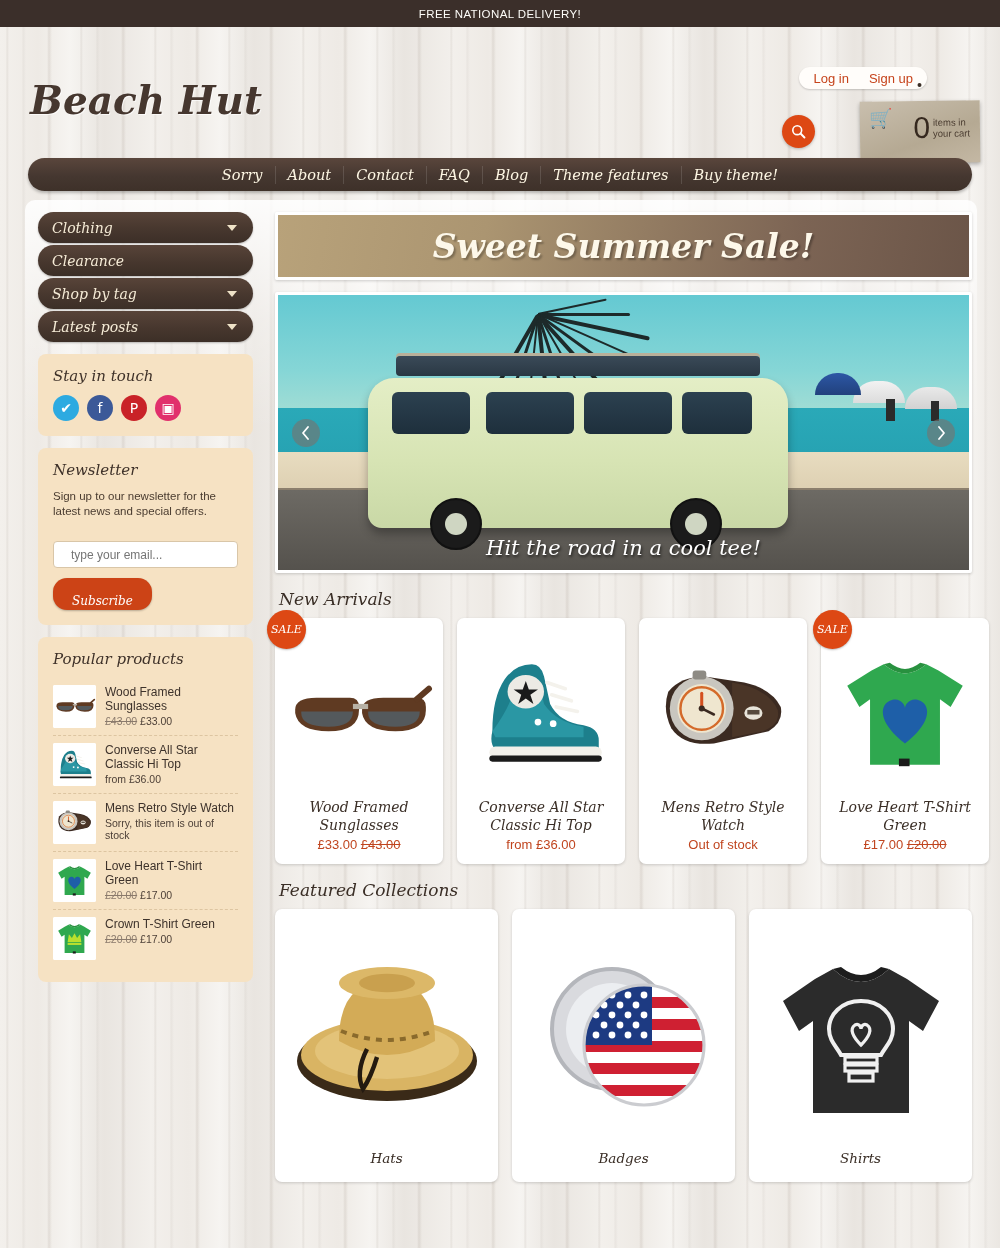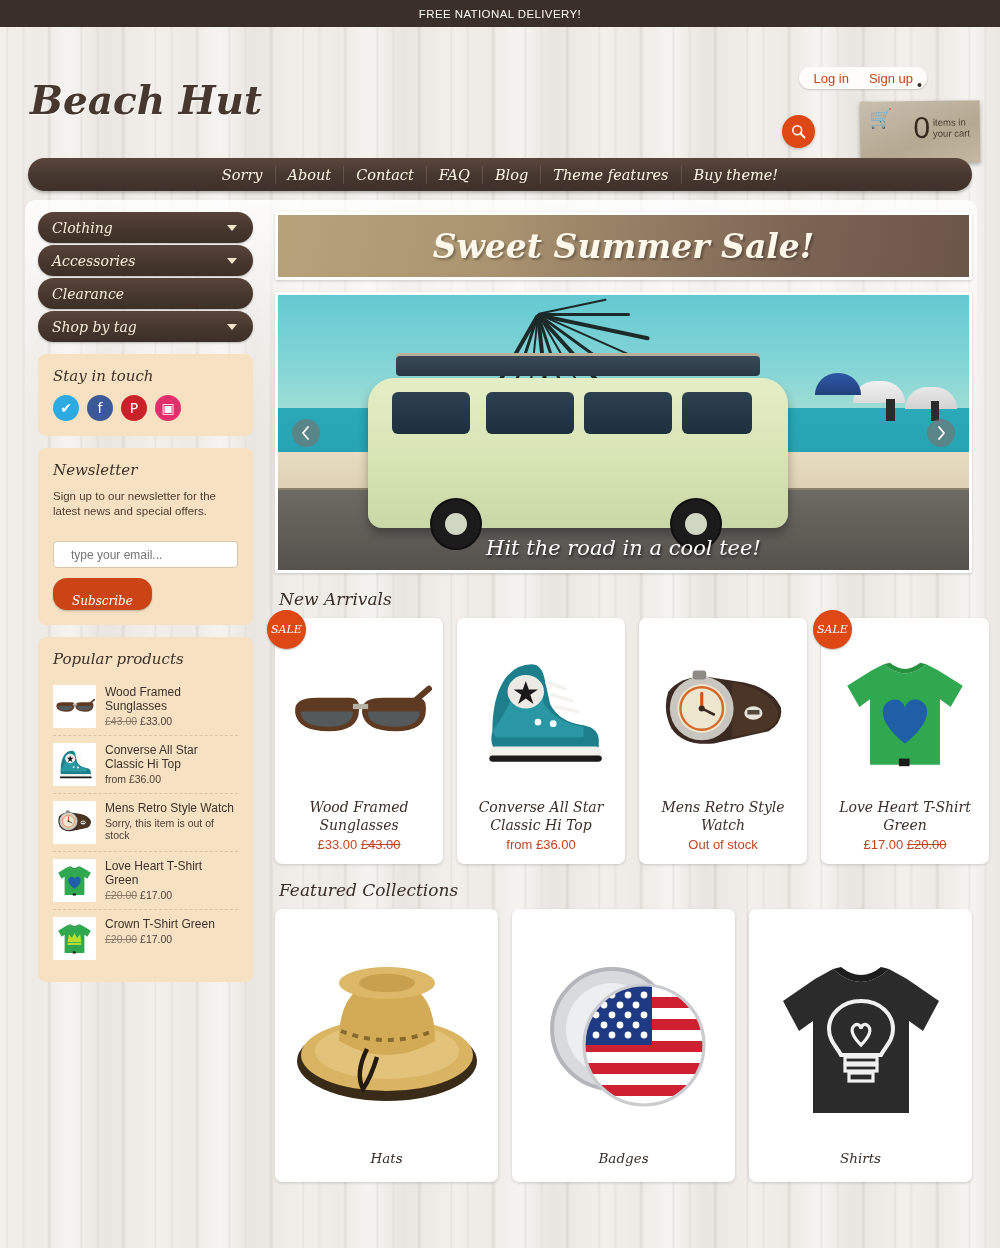--- a/index.html
+++ b/index.html
@@ -626,28 +626,28 @@
 
 <div class="content-wrap">
 
   <aside class="sidebar">
     <div id="cats">
         <div class="cat">
           <span>Clothing</span>
           <span class="caret"></span>
         </div>
         <div class="cat">
-          <span>Accessories</span>
-          <span class="caret"></span>
-        </div>
-        <div class="cat">
           <span>Clearance</span>
         </div>
         <div class="cat">
           <span>Shop by tag</span>
+          <span class="caret"></span>
+        </div>
+        <div class="cat">
+          <span>Latest posts</span>
           <span class="caret"></span>
         </div>
       </div>
 
     <div class="widget">
       <h3>Stay in touch</h3>
       <div class="social-row" id="social-row">
           <div class="social" style="background: rgb(45, 170, 225);">✔</div>
           <div class="social" style="background: rgb(59, 89, 152);">f</div>
           <div class="social" style="background: rgb(201, 34, 40);">P</div>

